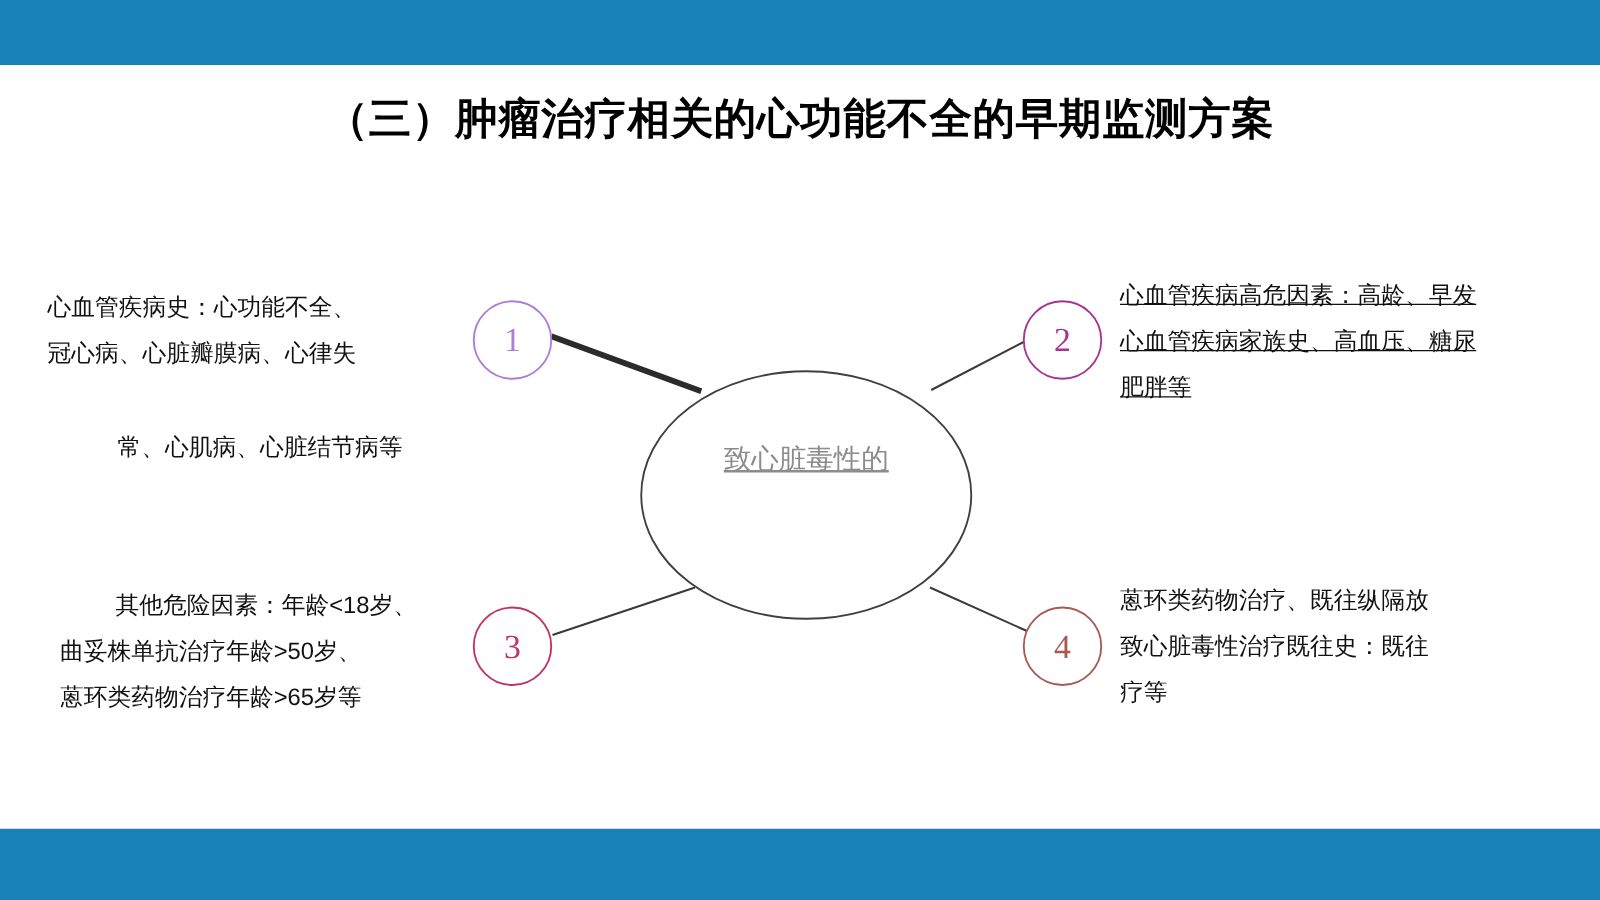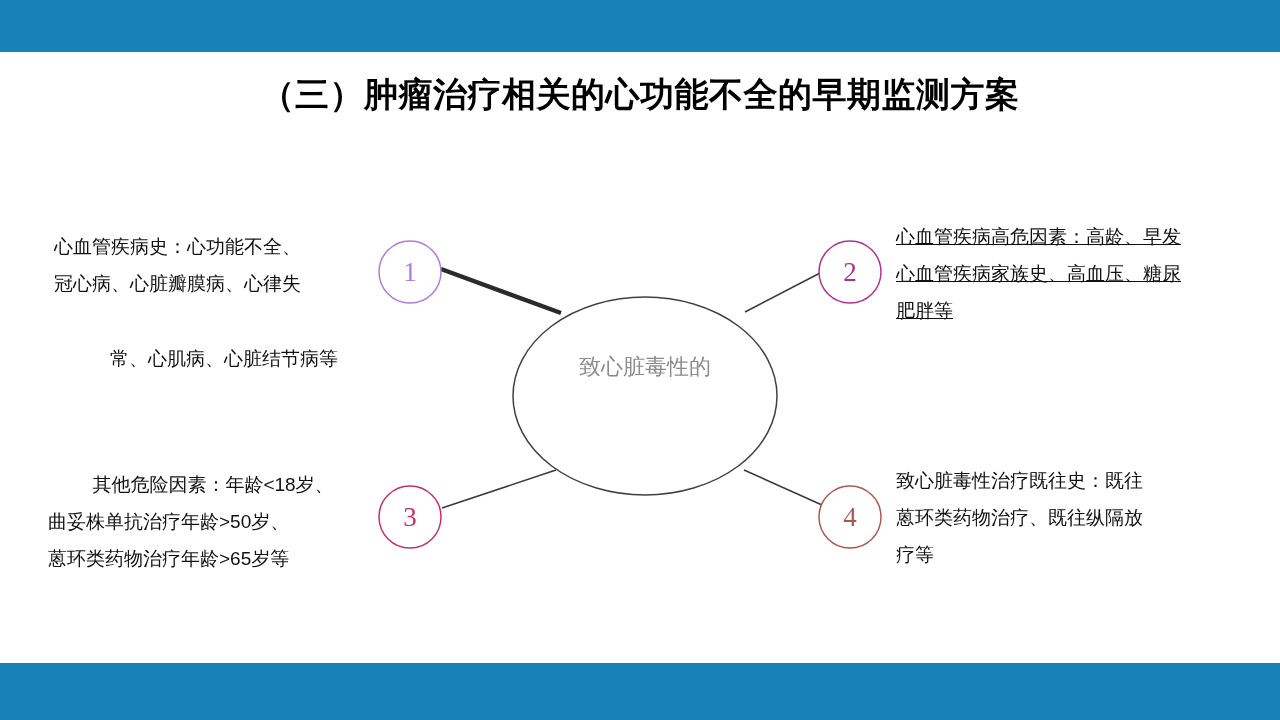--- a/index.html
+++ b/index.html
@@ -68,21 +68,21 @@
     position: absolute;
     left: 513px;
     top: 350px;
     width: 264px;
     text-align: center;
     font-size: 22px;
     line-height: 33px;
     color: #8c8c8c;
     pointer-events: none;
   }
-  .center-label div { white-space: nowrap; }
+  .center-label div { white-space: nowrap; text-decoration: underline; }
 
   
   .num {
     position: absolute;
     width: 62px;
     height: 62px;
     line-height: 62px;
     text-align: center;
     font-family: "Liberation Serif", "DejaVu Serif", serif;
     font-size: 27px;
@@ -94,21 +94,21 @@
 
   
   .tblock {
     position: absolute;
     font-size: 19px;
     line-height: 37px;
     color: #111111;
   }
   .tblock .ln { white-space: nowrap; }
 
-  .tb-1 { left: 54px;  top: 228px; width: 340px; text-align: justify; font-family: Liberation Serif, serif; }
+  .tb-1 { left: 38px;  top: 228px; width: 340px; text-align: justify; font-family: Liberation Serif, serif; }
   .tb-1 .ln:last-child { text-align: center; margin-top: 38px; }
 
   .tb-2 { left: 896px; top: 218px; width: 350px; text-align: left; text-decoration: underline; }
 
   .tb-3 { left: 48px;  top: 466px; width: 330px; text-align: justify; }
   .tb-3 .ln:first-child { text-align: center; }
 
   .tb-4 { left: 896px; top: 462px; width: 330px; text-align: left; }
 </style>
 </head>
@@ -157,18 +157,18 @@
     <div class="ln">肥胖等</div>
   </div>
 
   <div class="tblock tb-3">
     <div class="ln">其他危险因素：年龄&lt;18岁、</div>
     <div class="ln">曲妥株单抗治疗年龄&gt;50岁、</div>
     <div class="ln">蒽环类药物治疗年龄&gt;65岁等</div>
   </div>
 
   <div class="tblock tb-4">
+    <div class="ln">蒽环类药物治疗、既往纵隔放</div>
     <div class="ln">致心脏毒性治疗既往史：既往</div>
-    <div class="ln">蒽环类药物治疗、既往纵隔放</div>
     <div class="ln">疗等</div>
   </div>
 
 </div>
 
 </body></html>

